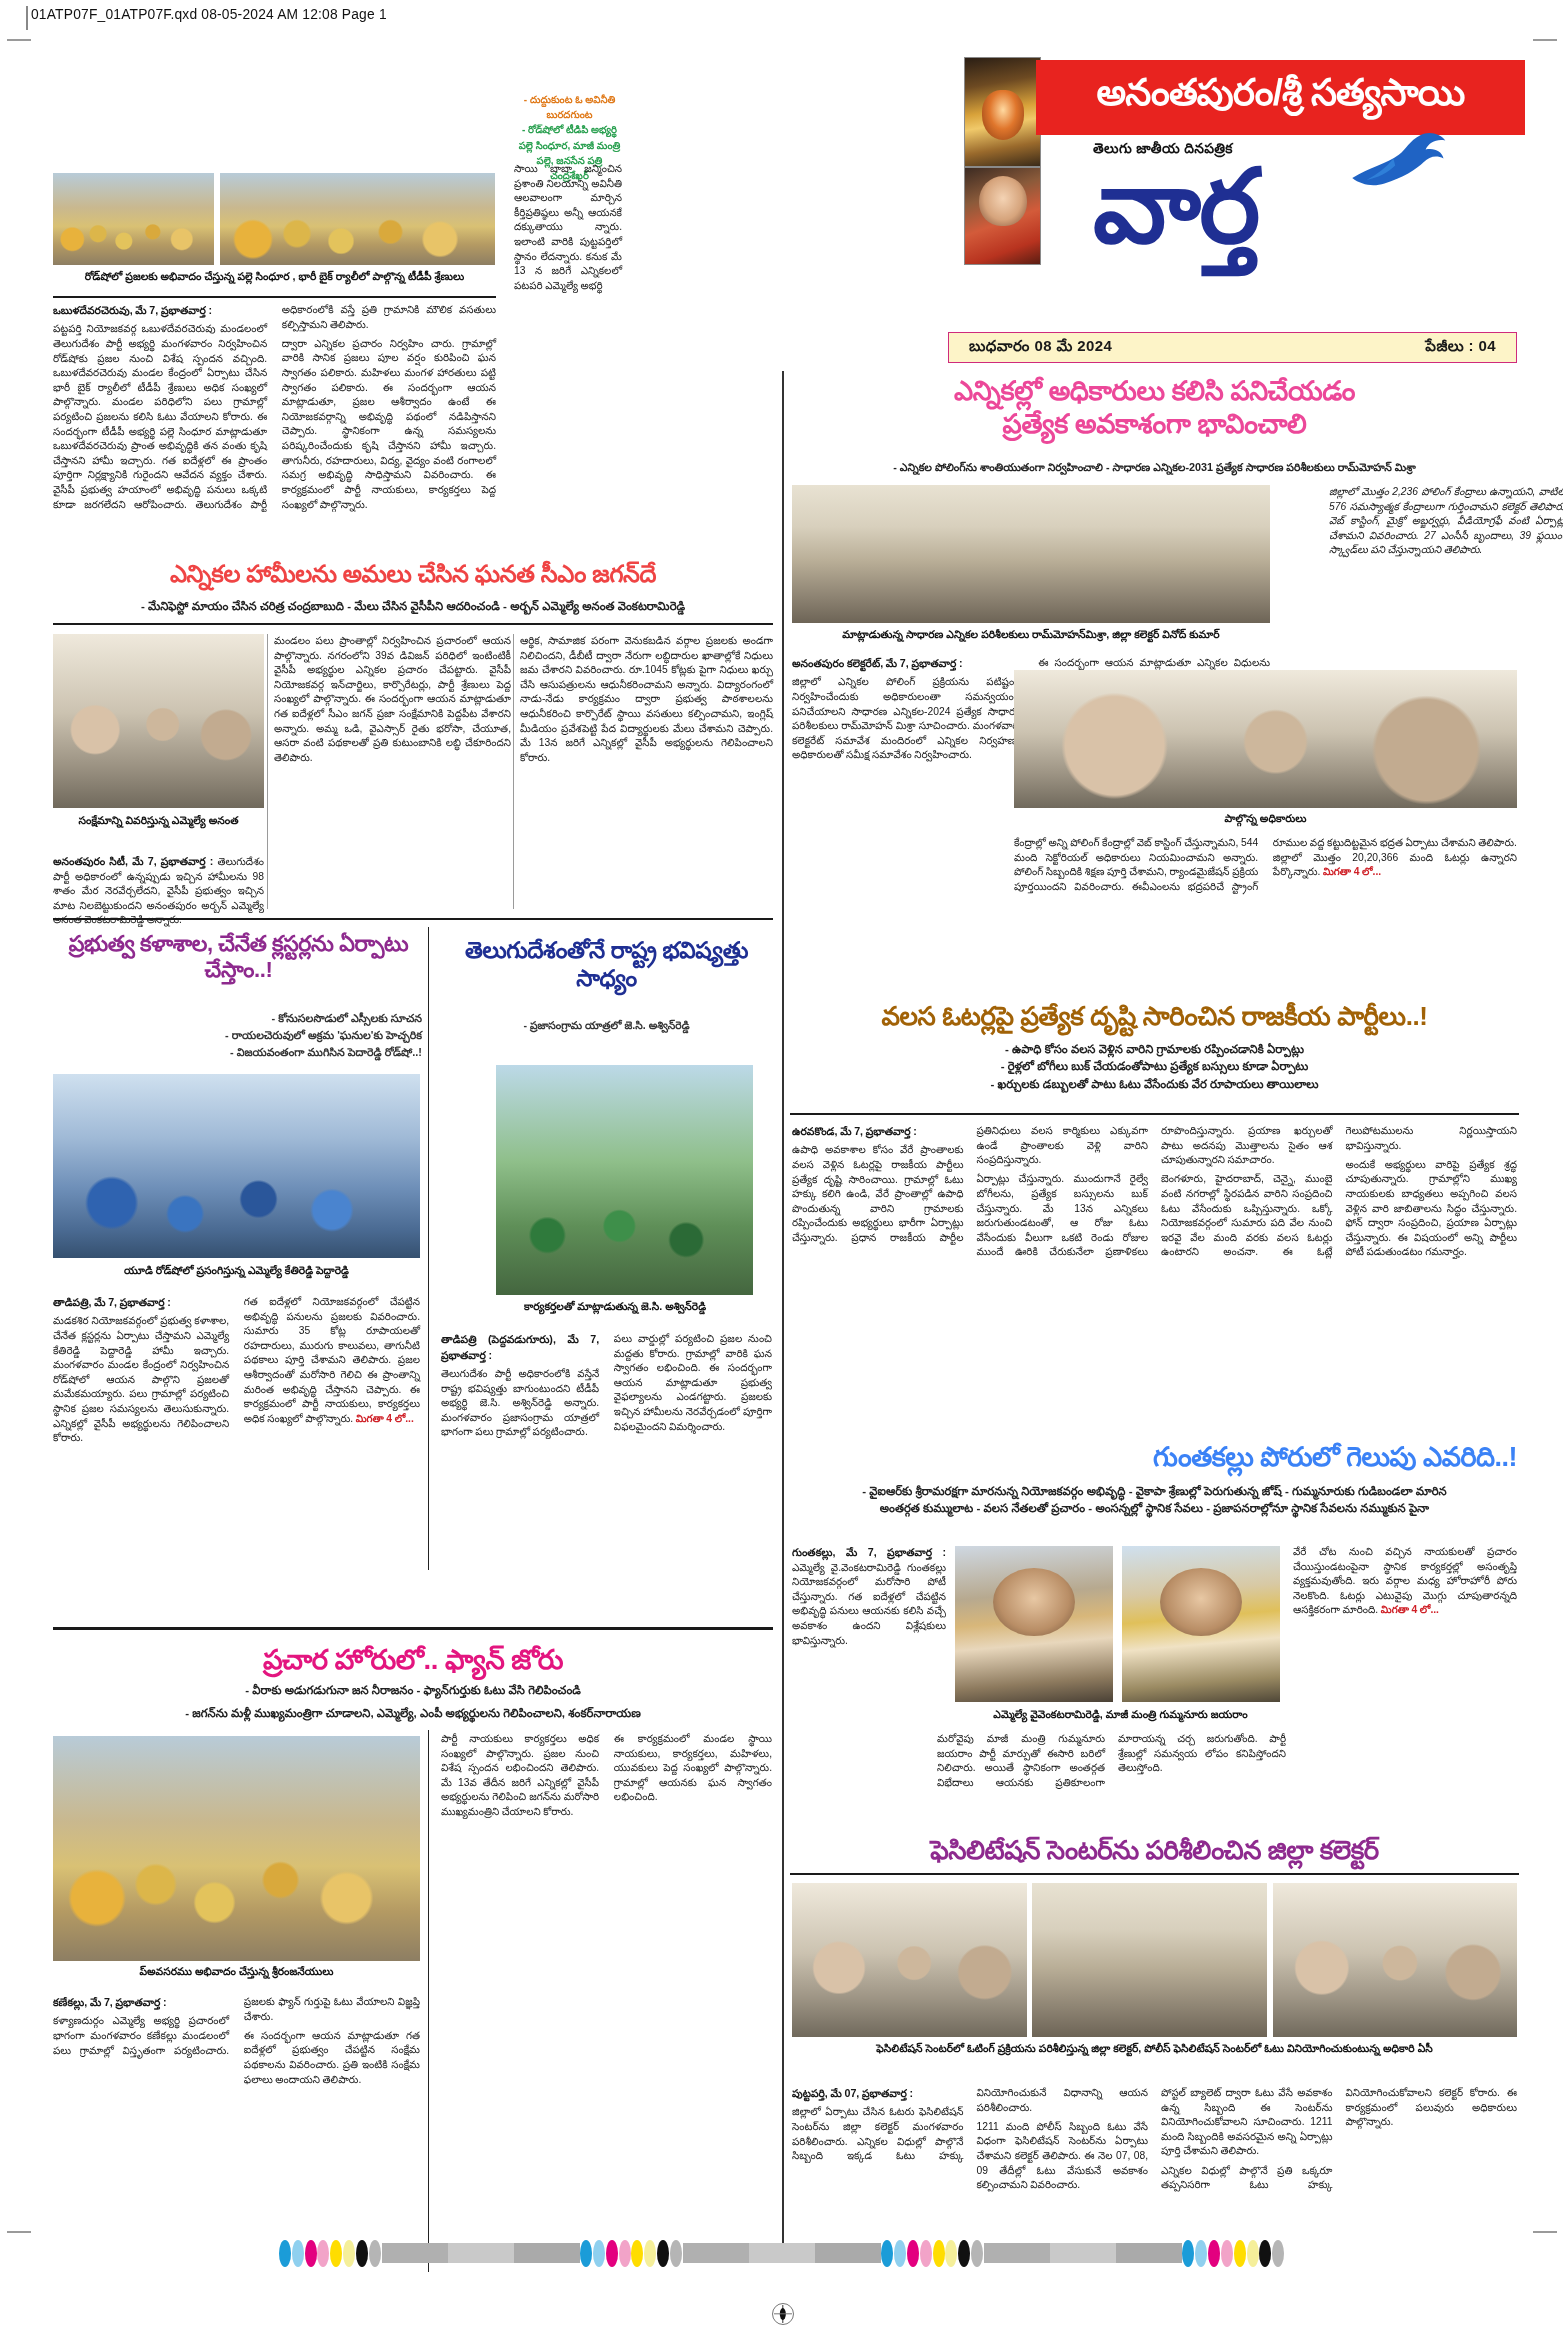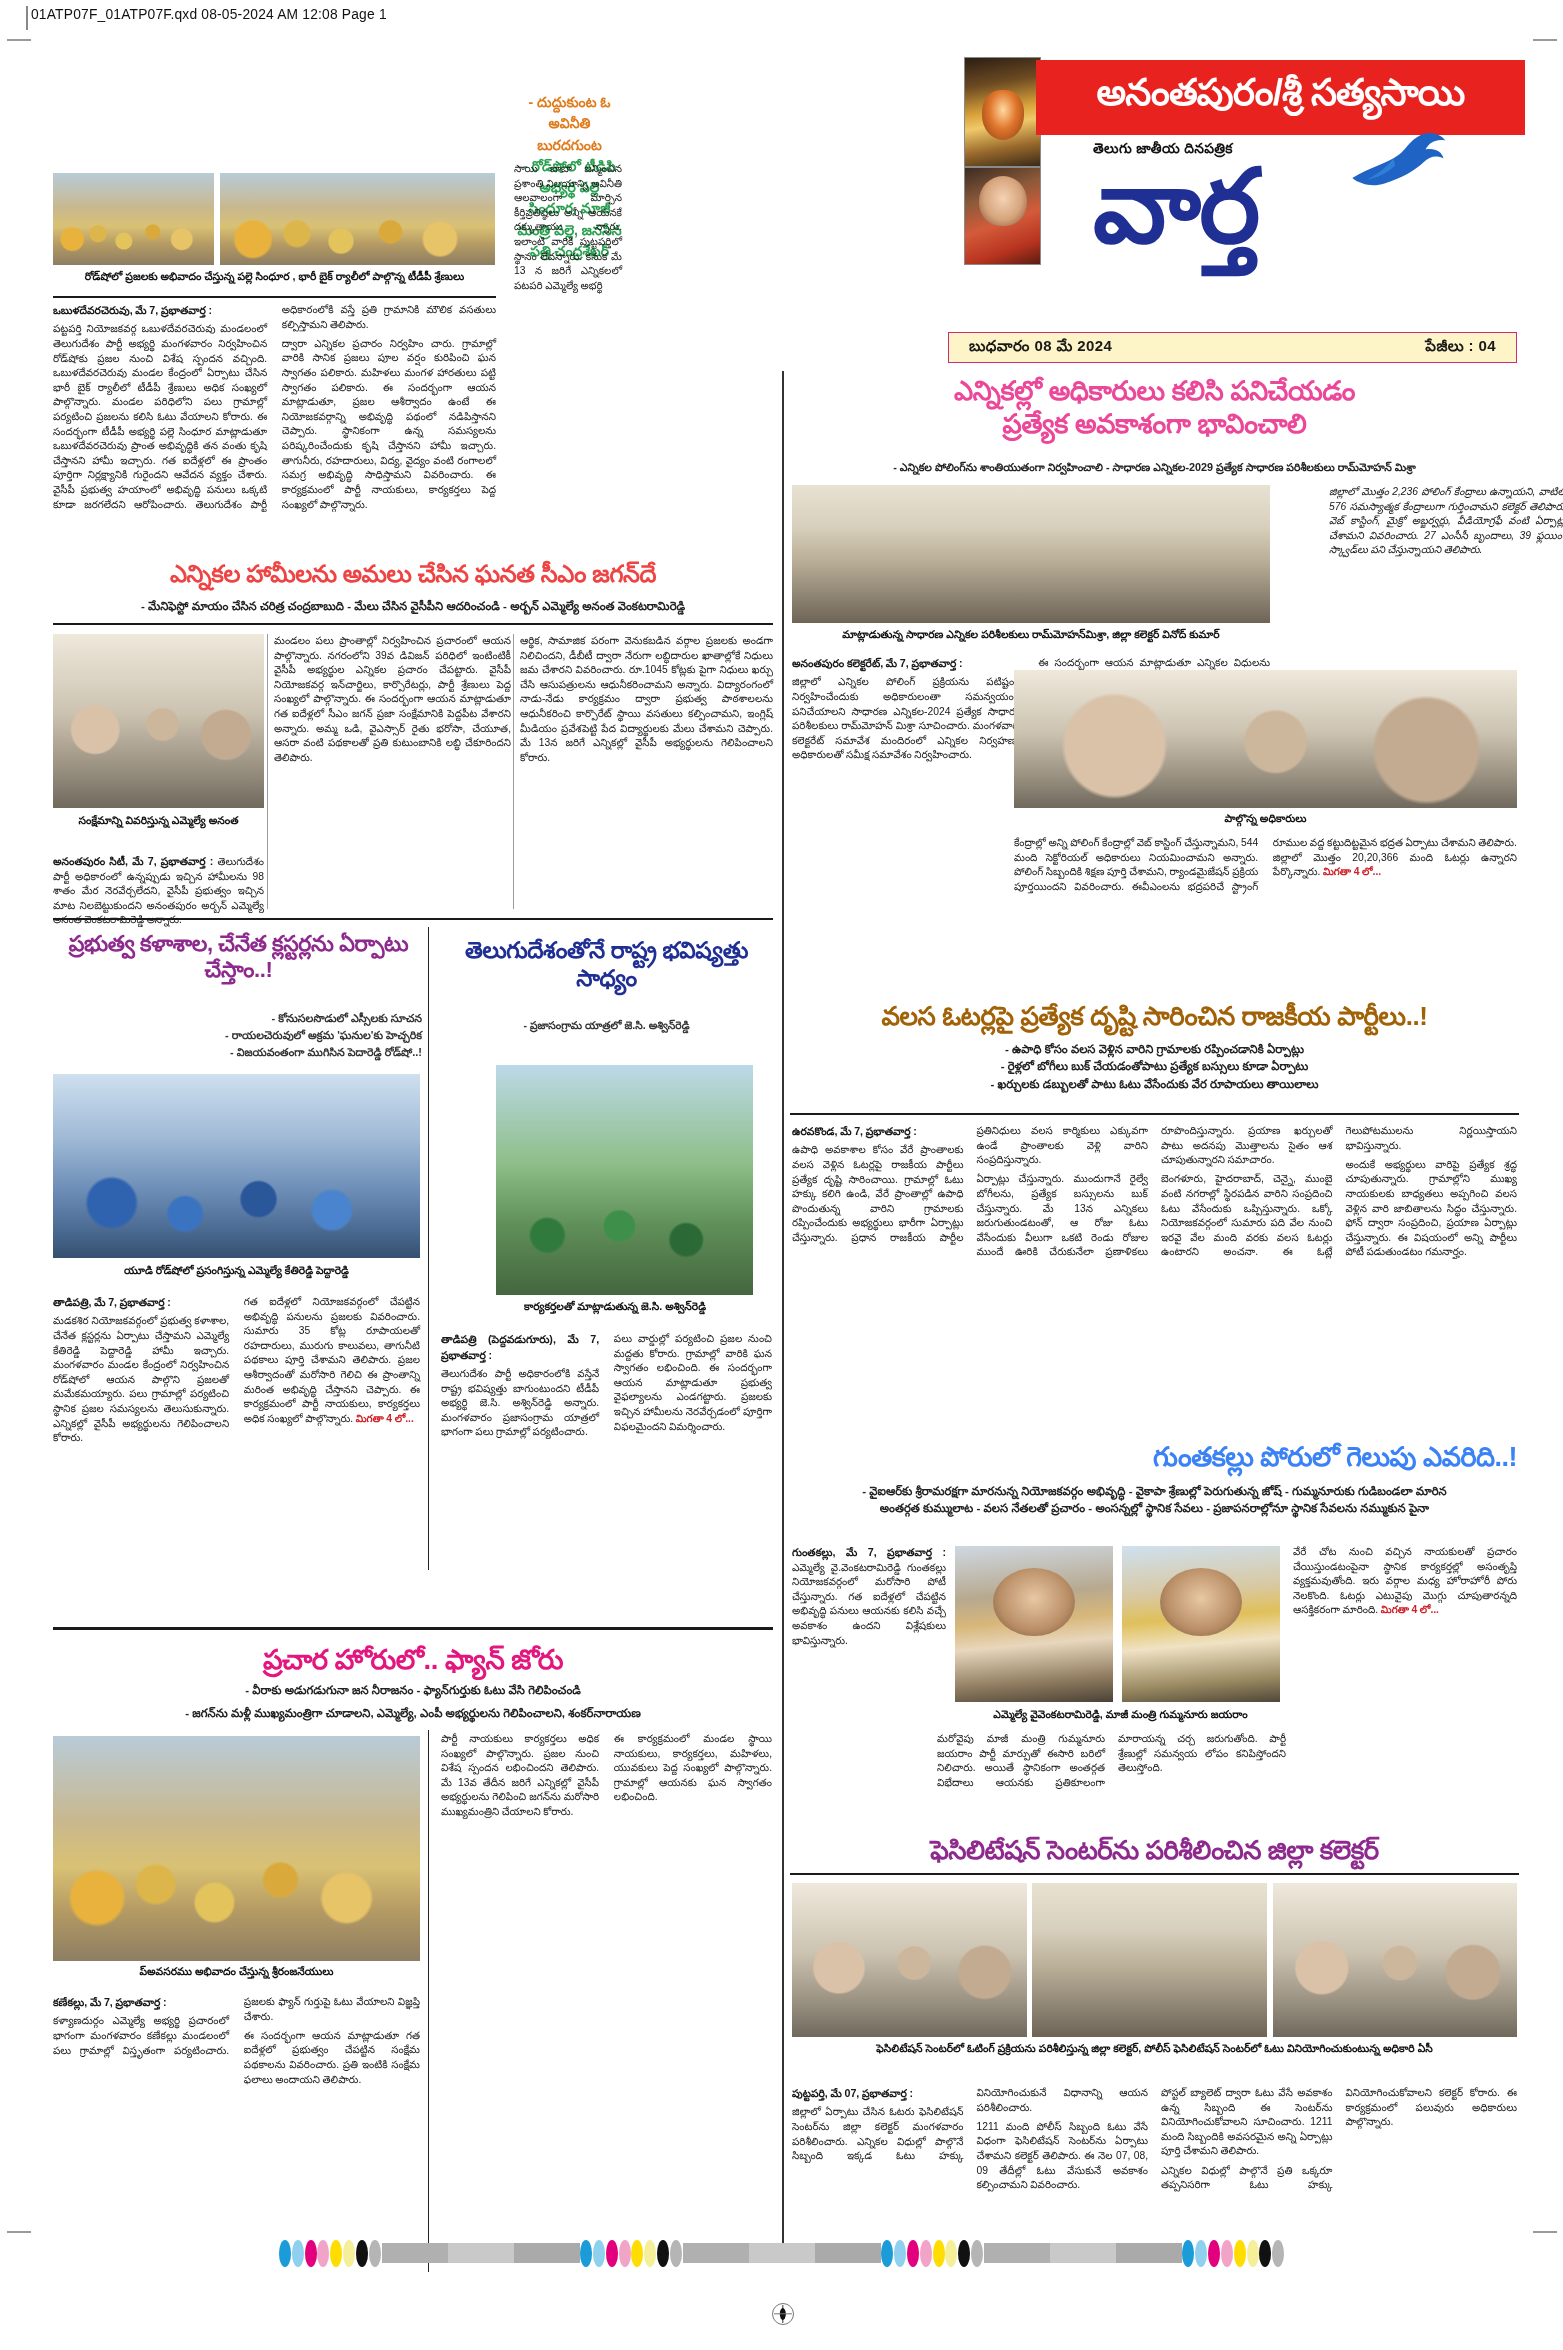--- a/index.html
+++ b/index.html
@@ -108,21 +108,21 @@
   }
   .lead-photo-a{position:absolute;left:53px;top:173px;width:161px;height:92px;}
   .lead-photo-b{position:absolute;left:220px;top:173px;width:275px;height:92px;}
   .lead-cap{position:absolute;left:53px;top:270px;width:443px;}
   .lead-rule{position:absolute;left:53px;top:296px;width:443px;height:1.8px;}
   .lead-cols{position:absolute;left:53px;top:303px;width:443px;height:248px;
     column-count:2;column-gap:14.7px;column-rule:0;}
 
   .bullets-top{
     position:absolute;left:516px;top:92px;width:107px;
-    font-size:14px;font-weight:bold;line-height:1.52;color:#e07a1a;text-align:center;
+    font-size:10px;font-weight:bold;line-height:1.52;color:#e07a1a;text-align:center;
   }
   .bullets-top .b-green{color:#2aa050;}
   .lead-col3{position:absolute;left:514px;top:162px;width:108px;height:184px;}
 
   
   .h2{
     position:absolute;left:55px;top:560px;width:716px;
     font-size:24px;font-weight:bold;color:#ef4444;text-align:center;letter-spacing:-0.4px;
     white-space:nowrap;
   }
@@ -399,21 +399,21 @@
     <p style="margin:0 0 4.6px 0;">పార్టీ నాయకులు కార్యకర్తలు అధిక సంఖ్యలో పాల్గొన్నారు. ప్రజల నుంచి విశేష స్పందన లభించిందని తెలిపారు. మే 13వ తేదీన జరిగే ఎన్నికల్లో వైసీపీ అభ్యర్థులను గెలిపించి జగన్‌ను మరోసారి ముఖ్యమంత్రిని చేయాలని కోరారు.</p>
     <p style="margin:0;">ఈ కార్యక్రమంలో మండల స్థాయి నాయకులు, కార్యకర్తలు, మహిళలు, యువకులు పెద్ద సంఖ్యలో పాల్గొన్నారు. గ్రామాల్లో ఆయనకు ఘన స్వాగతం లభించింది.</p>
   </div>
 
   <div class="right-vr"></div>
 
   <div class="hR1">
     <div>ఎన్నికల్లో అధికారులు కలిసి పనిచేయడం</div>
     <div>ప్రత్యేక అవకాశంగా భావించాలి</div>
   </div>
-  <div class="hR1-sub subhead">- ఎన్నికల పోలింగ్‌ను శాంతియుతంగా నిర్వహించాలి - సాధారణ ఎన్నికల-2029 ప్రత్యేక సాధారణ పరిశీలకులు రామ్‌మోహన్ మిశ్రా</div>
+  <div class="hR1-sub subhead">- ఎన్నికల పోలింగ్‌ను శాంతియుతంగా నిర్వహించాలి - సాధారణ ఎన్నికల-2031 ప్రత్యేక సాధారణ పరిశీలకులు రామ్‌మోహన్ మిశ్రా</div>
 
   <div class="photo indoor r1-photo"></div>
   <div class="caption r1-cap">మాట్లాడుతున్న సాధారణ ఎన్నికల పరిశీలకులు రామ్‌మోహన్‌మిశ్రా, జిల్లా కలెక్టర్ వినోద్ కుమార్</div>
   <div class="r1-col3 body-col">జిల్లాలో మొత్తం 2,236 పోలింగ్ కేంద్రాలు ఉన్నాయని, వాటిలో 576 సమస్యాత్మక కేంద్రాలుగా గుర్తించామని కలెక్టర్ తెలిపారు. వెబ్ కాస్టింగ్, మైక్రో అబ్జర్వర్లు, వీడియోగ్రఫీ వంటి ఏర్పాట్లు చేశామని వివరించారు. 27 ఎంసీసీ బృందాలు, 39 ఫ్లయింగ్ స్క్వాడ్‌లు పని చేస్తున్నాయని తెలిపారు.</div>
 
   <div class="r1-body body-col">
     <p style="margin:0 0 3.7px 0;"><span class="byline">అనంతపురం కలెక్టరేట్, మే 7, ప్రభాతవార్త :</span></p>
     <p style="margin:0 0 4.6px 0;">జిల్లాలో ఎన్నికల పోలింగ్ ప్రక్రియను పటిష్టంగా నిర్వహించేందుకు అధికారులంతా సమన్వయంతో పనిచేయాలని సాధారణ ఎన్నికల-2024 ప్రత్యేక సాధారణ పరిశీలకులు రామ్‌మోహన్ మిశ్రా సూచించారు. మంగళవారం కలెక్టరేట్ సమావేశ మందిరంలో ఎన్నికల నిర్వహణపై అధికారులతో సమీక్ష సమావేశం నిర్వహించారు.</p>
     <p style="margin:0;">ఈ సందర్భంగా ఆయన మాట్లాడుతూ ఎన్నికల విధులను ప్రతి ఒక్క అధికారి బాధ్యతగా స్వీకరించాలని అన్నారు. పోలింగ్ కేంద్రాల వద్ద అవసరమైన అన్ని మౌలిక సదుపాయాలు కల్పించాలని ఆదేశించారు. తాగునీరు, విద్యుత్, ర్యాంపులు, మరుగుదొడ్లు వంటివి తప్పనిసరిగా ఉండాలని స్పష్టం చేశారు. వేడి ఎక్కువగా ఉన్నందున ఓటర్లకు నీడ కల్పించేలా ఏర్పాట్లు చేయాలని తెలిపారు.</p>
   </div>

